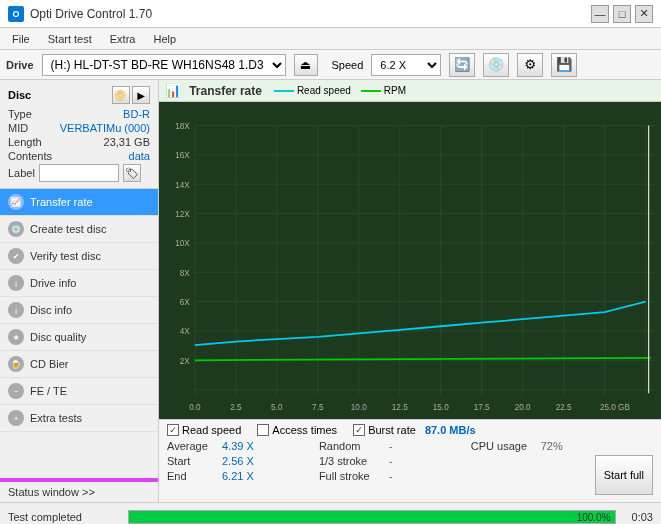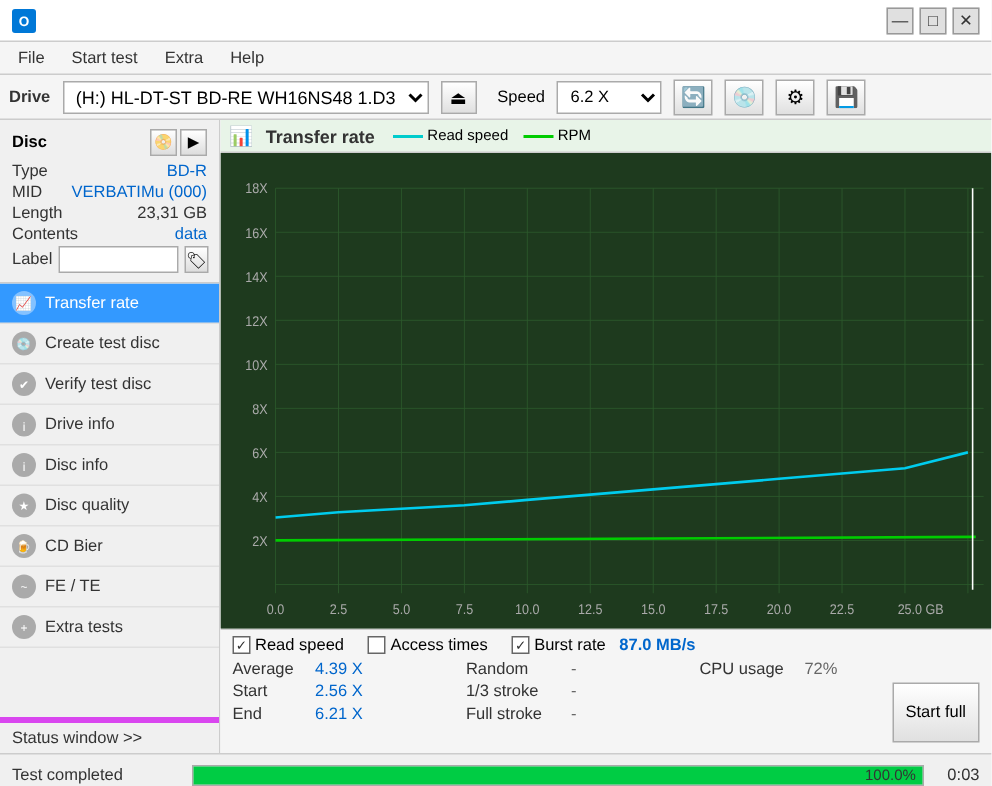--- a/index.html
+++ b/index.html
@@ -24,21 +24,21 @@
     .drive-select { height: 22px; border: 1px solid #aaa; background: #fff; font-size: 12px; padding: 0 4px; min-width: 220px; }
     .drive-btn { height: 22px; width: 24px; border: 1px solid #aaa; background: linear-gradient(to bottom, #fff, #e0e0e0); cursor: pointer; display: flex; align-items: center; justify-content: center; font-size: 12px; }
     .speed-label { font-size: 11px; font-weight: normal; margin-left: 6px; }
     .speed-select { height: 22px; border: 1px solid #aaa; background: #fff; font-size: 11px; padding: 0 4px; min-width: 70px; }
     .icon-btn { height: 24px; width: 26px; border: 1px solid #aaa; background: linear-gradient(to bottom, #fff, #e0e0e0); cursor: pointer; display: flex; align-items: center; justify-content: center; }
 
     
     .main-layout { display: flex; height: calc(524px - 28px - 22px - 30px - 22px); }
 
     
-    .sidebar { width: 147px; background: #f0f0f0; border-right: 1px solid #ccc; display: flex; flex-direction: column; flex-shrink: 0; }
+    .sidebar { width: 159px; background: #f0f0f0; border-right: 1px solid #ccc; display: flex; flex-direction: column; flex-shrink: 0; }
     .disc-panel { background: #f0f0f0; padding: 6px 8px; border-bottom: 1px solid #ccc; }
     .disc-header { display: flex; align-items: center; justify-content: space-between; margin-bottom: 4px; }
     .disc-title { font-size: 11px; font-weight: bold; }
     .disc-icons { display: flex; gap: 2px; }
     .disc-icon { width: 18px; height: 18px; border: 1px solid #aaa; background: linear-gradient(to bottom, #fff, #ddd); display: flex; align-items: center; justify-content: center; font-size: 10px; cursor: pointer; }
     .disc-row { display: flex; justify-content: space-between; margin-bottom: 2px; }
     .disc-key { font-size: 11px; color: #333; }
     .disc-val { font-size: 11px; color: #0066cc; text-align: center; }
     .disc-val-black { font-size: 11px; color: #333; }
     .label-row { display: flex; align-items: center; gap: 4px; margin-top: 2px; }
@@ -99,20 +99,21 @@
 
     
     .chart-svg { width: 100%; height: 100%; }
   </style>
 </head>
 <body>
 
 <div class="title-bar">
   <div class="title-bar-left">
     <div class="title-bar-icon">O</div>
+    <span class="title-bar-text">Opti Drive Control 1.70</span>
   </div>
   <div class="title-bar-controls">
     <button class="title-btn">—</button>
     <button class="title-btn">□</button>
     <button class="title-btn close">✕</button>
   </div>
 </div>
 
 <div class="menu-bar">
   <span class="menu-item">File</span>

